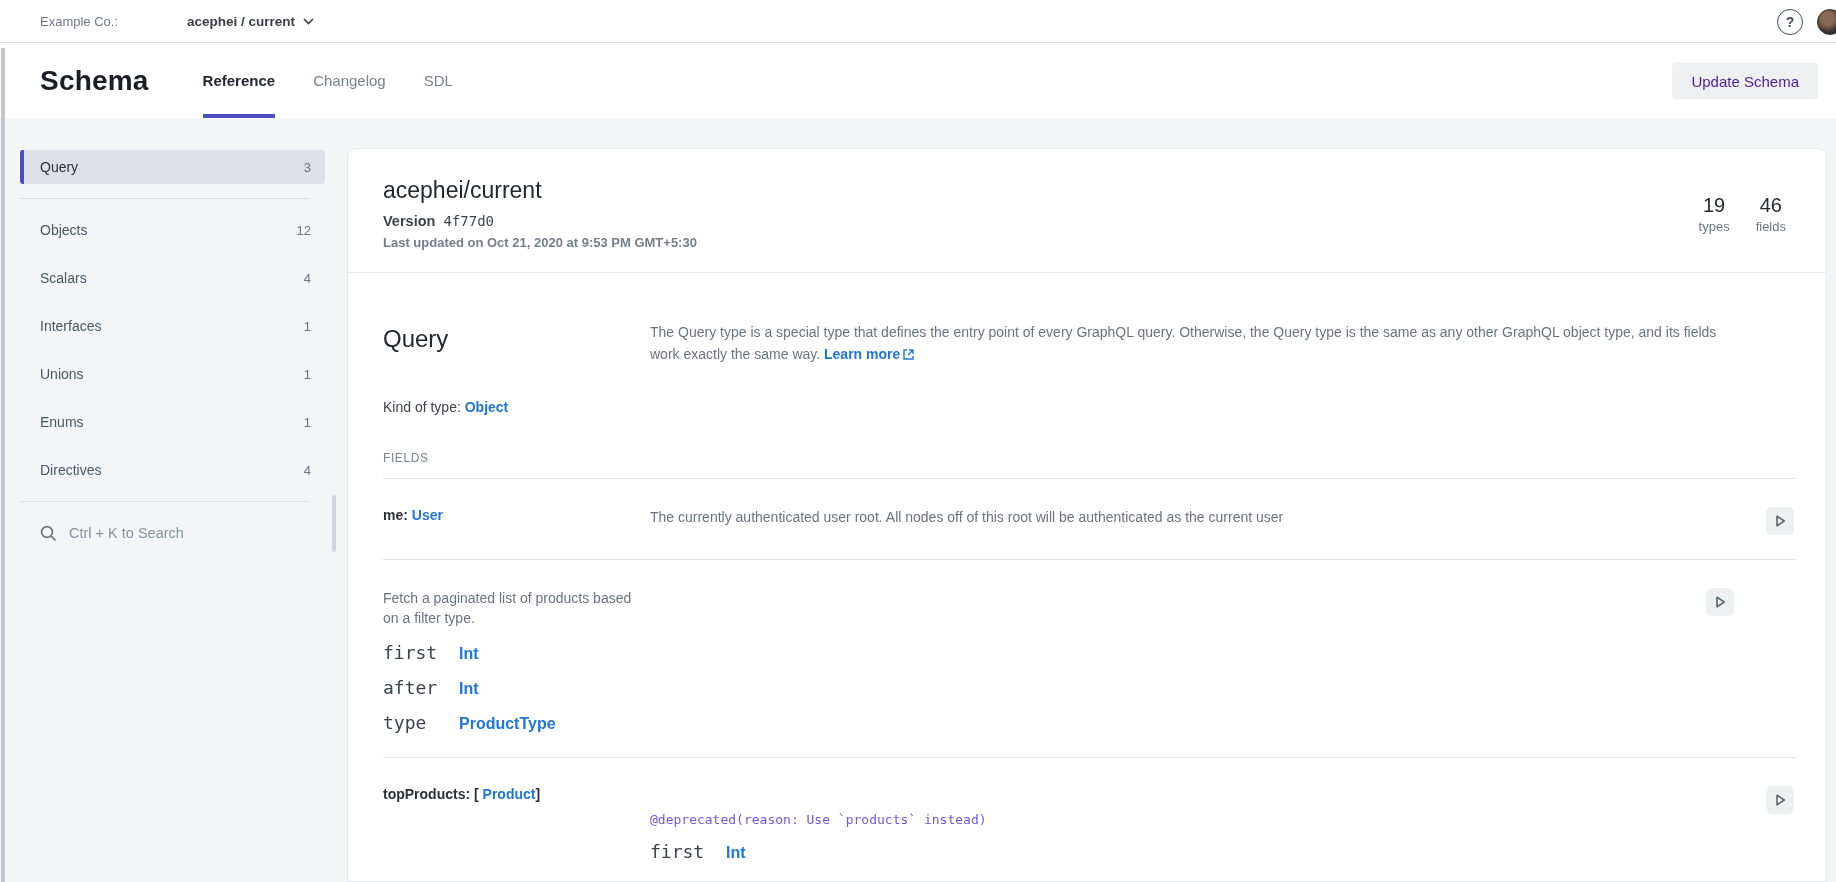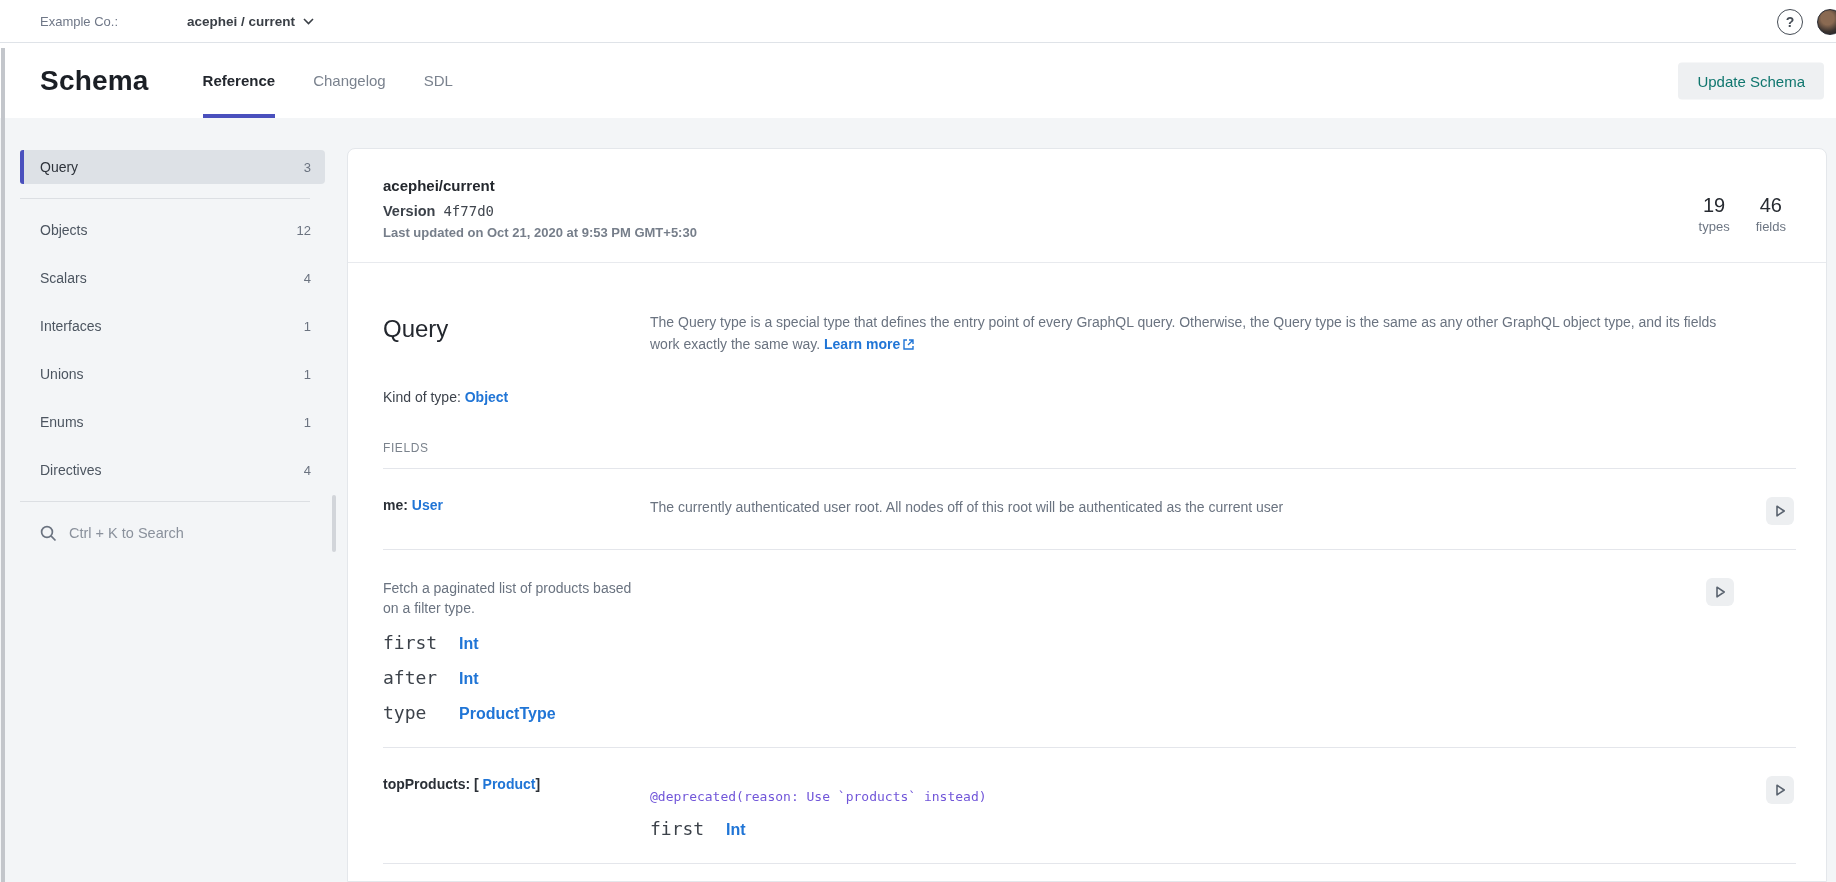--- a/index.html
+++ b/index.html
@@ -18,22 +18,22 @@
               display:flex; align-items:center; justify-content:center; font-size:14px; font-weight:700; background:#fff; }
   .avatar { width:26px; height:26px; border-radius:50%; margin-right:-7px; flex:0 0 auto;
             background:radial-gradient(circle at 40% 35%, #8a6a52 0 30%, #3c3430 62%, #15161d 100%); border:1px solid #2a2c33; }
 
   
   .header-strip { height:75px; background:#ffffff; display:flex; align-items:stretch; position:relative; }
   .page-title { font-size:28px; font-weight:700; color:#1b1f25; align-self:center; margin-left:40px; letter-spacing:.2px; }
   .tabs { display:flex; margin-left:54px; gap:38px; }
   .tab { display:flex; align-items:center; font-size:15px; color:#7a828e; cursor:pointer; border-bottom:4px solid transparent; padding-top:4px; }
   .tab.active { color:#23272e; font-weight:700; border-bottom-color:#4a50bd; }
-  .update-btn { position:absolute; right:12px; top:50%; transform:translateY(-50%);
-                background:#eef0f2; color:#0f766e; font-size:15px; border:none; border-radius:4px;
+  .update-btn { position:absolute; right:18px; top:50%; transform:translateY(-50%);
+                background:#eef0f2; color:#4c1d95; font-size:15px; border:none; border-radius:4px;
                 padding:10px 19px; font-family:inherit; }
 
   
   .body { display:flex; height:764px; position:relative; }
   .page-scrollbar { position:absolute; left:1px; top:-70px; bottom:0; width:4px; background:#c3c6cb; }
 
   
   .sidebar { width:347px; flex:0 0 347px; position:relative; padding-top:32px; }
   .side-nav { }
   .side-item { position:relative; height:34px; margin:0 22px 14px 20px; display:flex; align-items:center;
@@ -46,21 +46,21 @@
   .side-item.selected .lbl { color:#2e333b; padding-left:20px; }
   .side-divider { height:1px; background:#dcdfe3; margin:0 37px 14px 20px; }
   .side-search { display:flex; align-items:center; gap:12px; margin:14px 22px 0 40px; height:34px; cursor:pointer; }
   .side-search .ph { font-size:14.5px; color:#8a919c; }
   .side-scroll-thumb { position:absolute; right:11px; top:377px; width:4px; height:57px; background:#d2d5da; border-radius:2px; }
 
   
   .card { flex:1 1 auto; margin:30px 9px 0 0; background:#ffffff; border:1px solid #e4e7eb;
           border-radius:8px 8px 0 0; overflow:hidden; }
   .card-header { display:flex; justify-content:space-between; padding:28px 40px 22px 35px; border-bottom:1px solid #e8eaee; }
-  .graph-title { font-size:15px; font-weight:700; color:#24282e; }
+  .graph-title { font-size:23px; font-weight:400; color:#24282e; }
   .version-row { margin-top:9px; font-size:14.5px; color:#3c424a; }
   .version-row .vlabel { font-weight:700; }
   .version-row .vvalue { font-family:"DejaVu Sans Mono", monospace; font-size:14px; color:#40464e; margin-left:4px; }
   .updated-row { margin-top:6px; font-size:13px; color:#767e8a;font-weight:bold; }
   .stats { display:flex; gap:26px; margin-top:17px; }
   .stat { text-align:center; }
   .stat .val { font-size:20px; color:#272b31; }
   .stat .slabel { font-size:13px; color:#6d7683; margin-top:2px; }
 
   .type-section { padding:48px 30px 0 35px; }
@@ -71,21 +71,21 @@
   .link.b { font-weight:700; }
   .ext-icon { display:inline-block; vertical-align:-1px; margin-left:3px; }
   .kind-row { margin-top:34px; font-size:14px; color:#3d434c; }
   .kind-row .link { font-weight:700; }
   .fields-head { margin-top:36px; padding-bottom:13px; border-bottom:1px solid #e4e6eb;
                  font-size:12px; letter-spacing:.6px; color:#7b838d; }
 
   .field-row { padding:28px 0 24px 0; border-bottom:1px solid #e4e6eb; }
   .field-sig { font-size:14px; font-weight:700; color:#2b3037; }
   .field-desc { font-size:14px; color:#6a7380; line-height:20px; }
-  .dep-line { margin-top:13px; font-family:"DejaVu Sans Mono", monospace; font-size:13px; color:#7156d9; }
+  .dep-line { margin-top:26px; font-family:"DejaVu Sans Mono", monospace; font-size:13px; color:#7156d9; }
   .args { }
   .arg-row { display:flex; align-items:baseline; margin-top:14px; }
   .arg-name { font-family:"DejaVu Sans Mono", monospace; font-size:18px; color:#3c424a; min-width:62px; margin-right:14px; }
   .arg-type { font-size:16px; font-weight:700;text-align:right; }
   .play-cell { display:flex; justify-content:flex-end; align-items:flex-start; padding-right:2px; }
   .play-btn { width:28px; height:28px; background:#edeff1; border:none; border-radius:6px;
               display:flex; align-items:center; justify-content:center; cursor:pointer; }
 </style>
 </head>
 <body>

